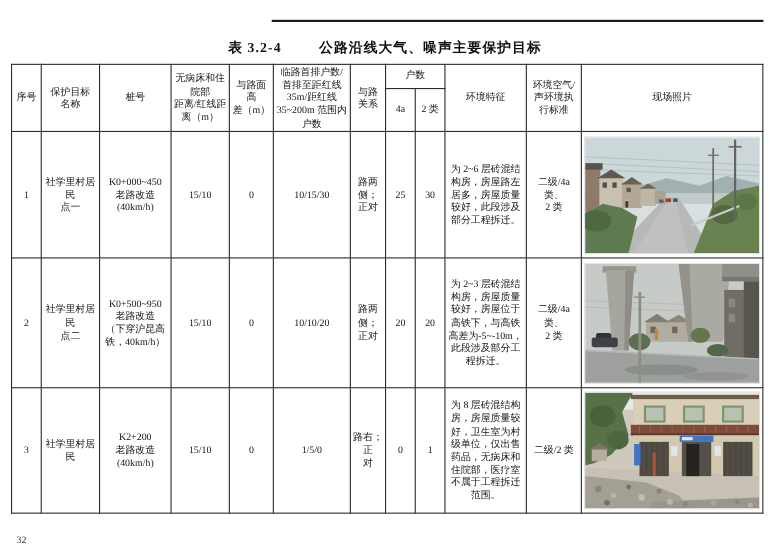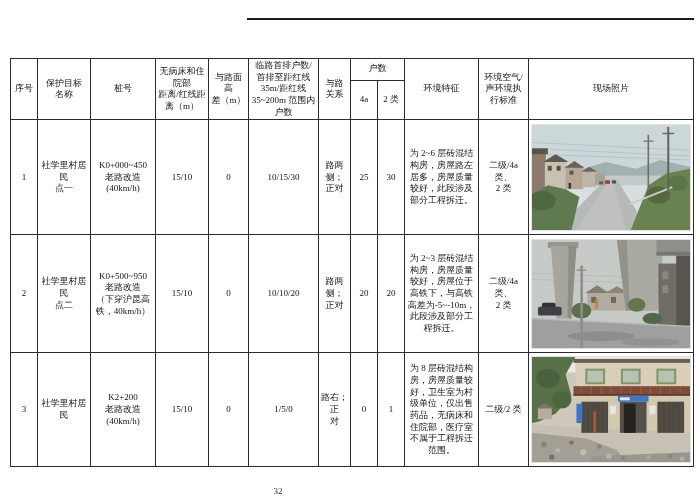--- a/index.html
+++ b/index.html
@@ -28,30 +28,33 @@
     font-size:9px;line-height:1.3;font-weight:normal;color:#141414;overflow:hidden;
     word-break:break-all;
   }
   .pre{white-space:pre-line;}
   td.env{
     text-align:justify;padding:2px 4px;line-height:1.5;word-break:break-all;
   }
   td.photo-cell{padding:2px;}
   .photo{display:block;width:100%;border:1px solid #e2e2e2;box-sizing:border-box;}
   .page-number{
-    position:absolute;bottom:6px;left:0;width:556px;text-align:center;font-size:9px;color:#333;
+    position:absolute;bottom:6px;left:0;width:556px;text-align:left;font-size:9px;color:#333;padding-left:15px;
   }
 </style>
 </head>
 <body>
 
 <div class="page">
 
   <div class="header-rule"></div>
 
+  <div class="doc-title">
+    <span class="cap-label">表 3.2-4</span><span>公路沿线大气、噪声主要保护目标</span>
+  </div>
 
   <table class="main">
     <colgroup>
       <col style="width:27px">
         <col style="width:53px">
         <col style="width:65px">
       <col style="width:53px">
         <col style="width:40px">
         <col style="width:70px">
       <col style="width:32px">

